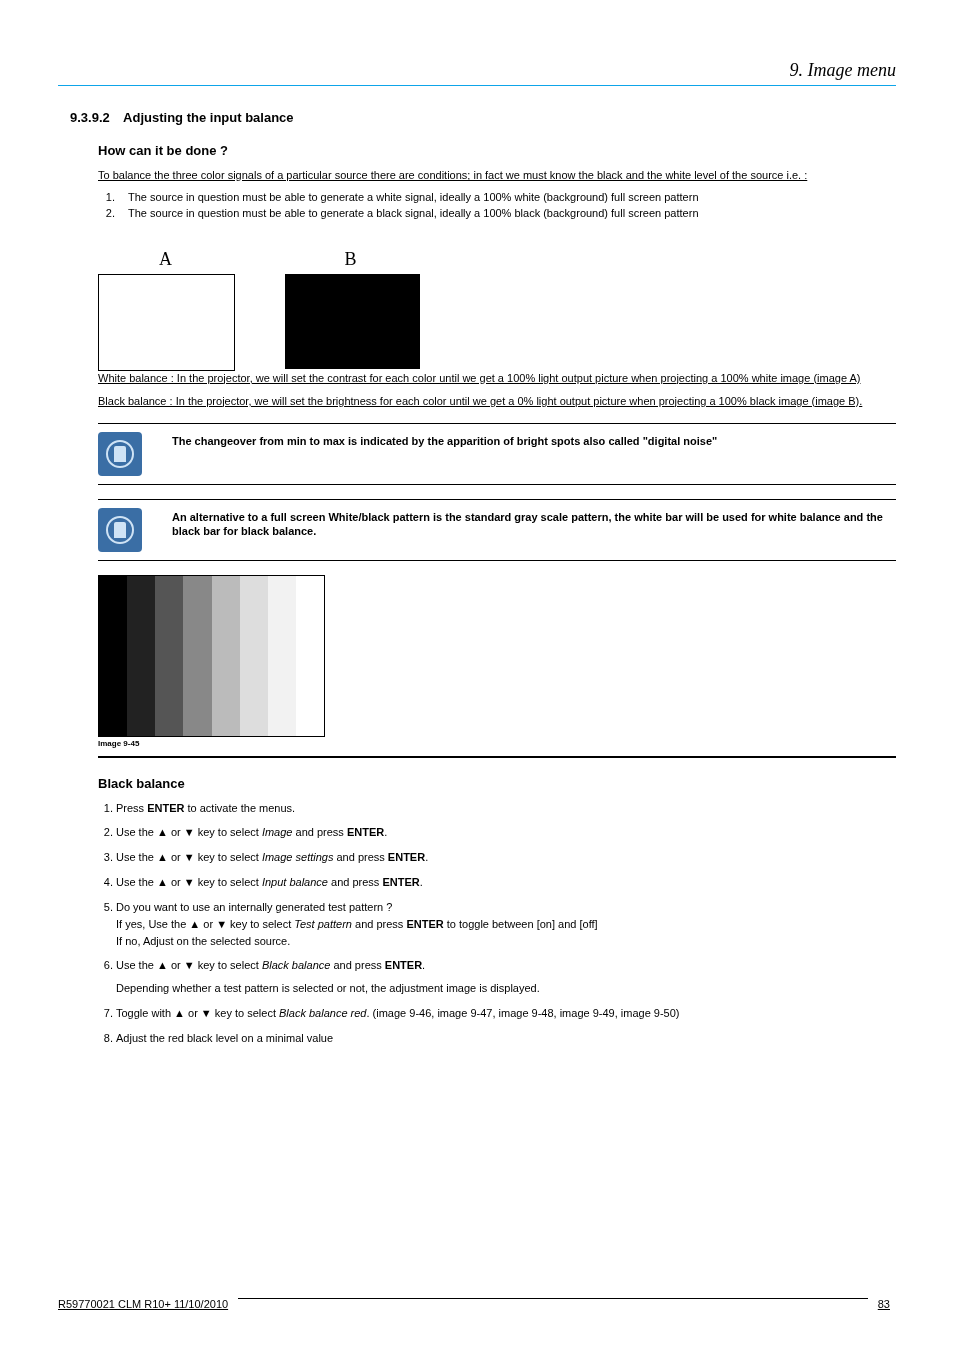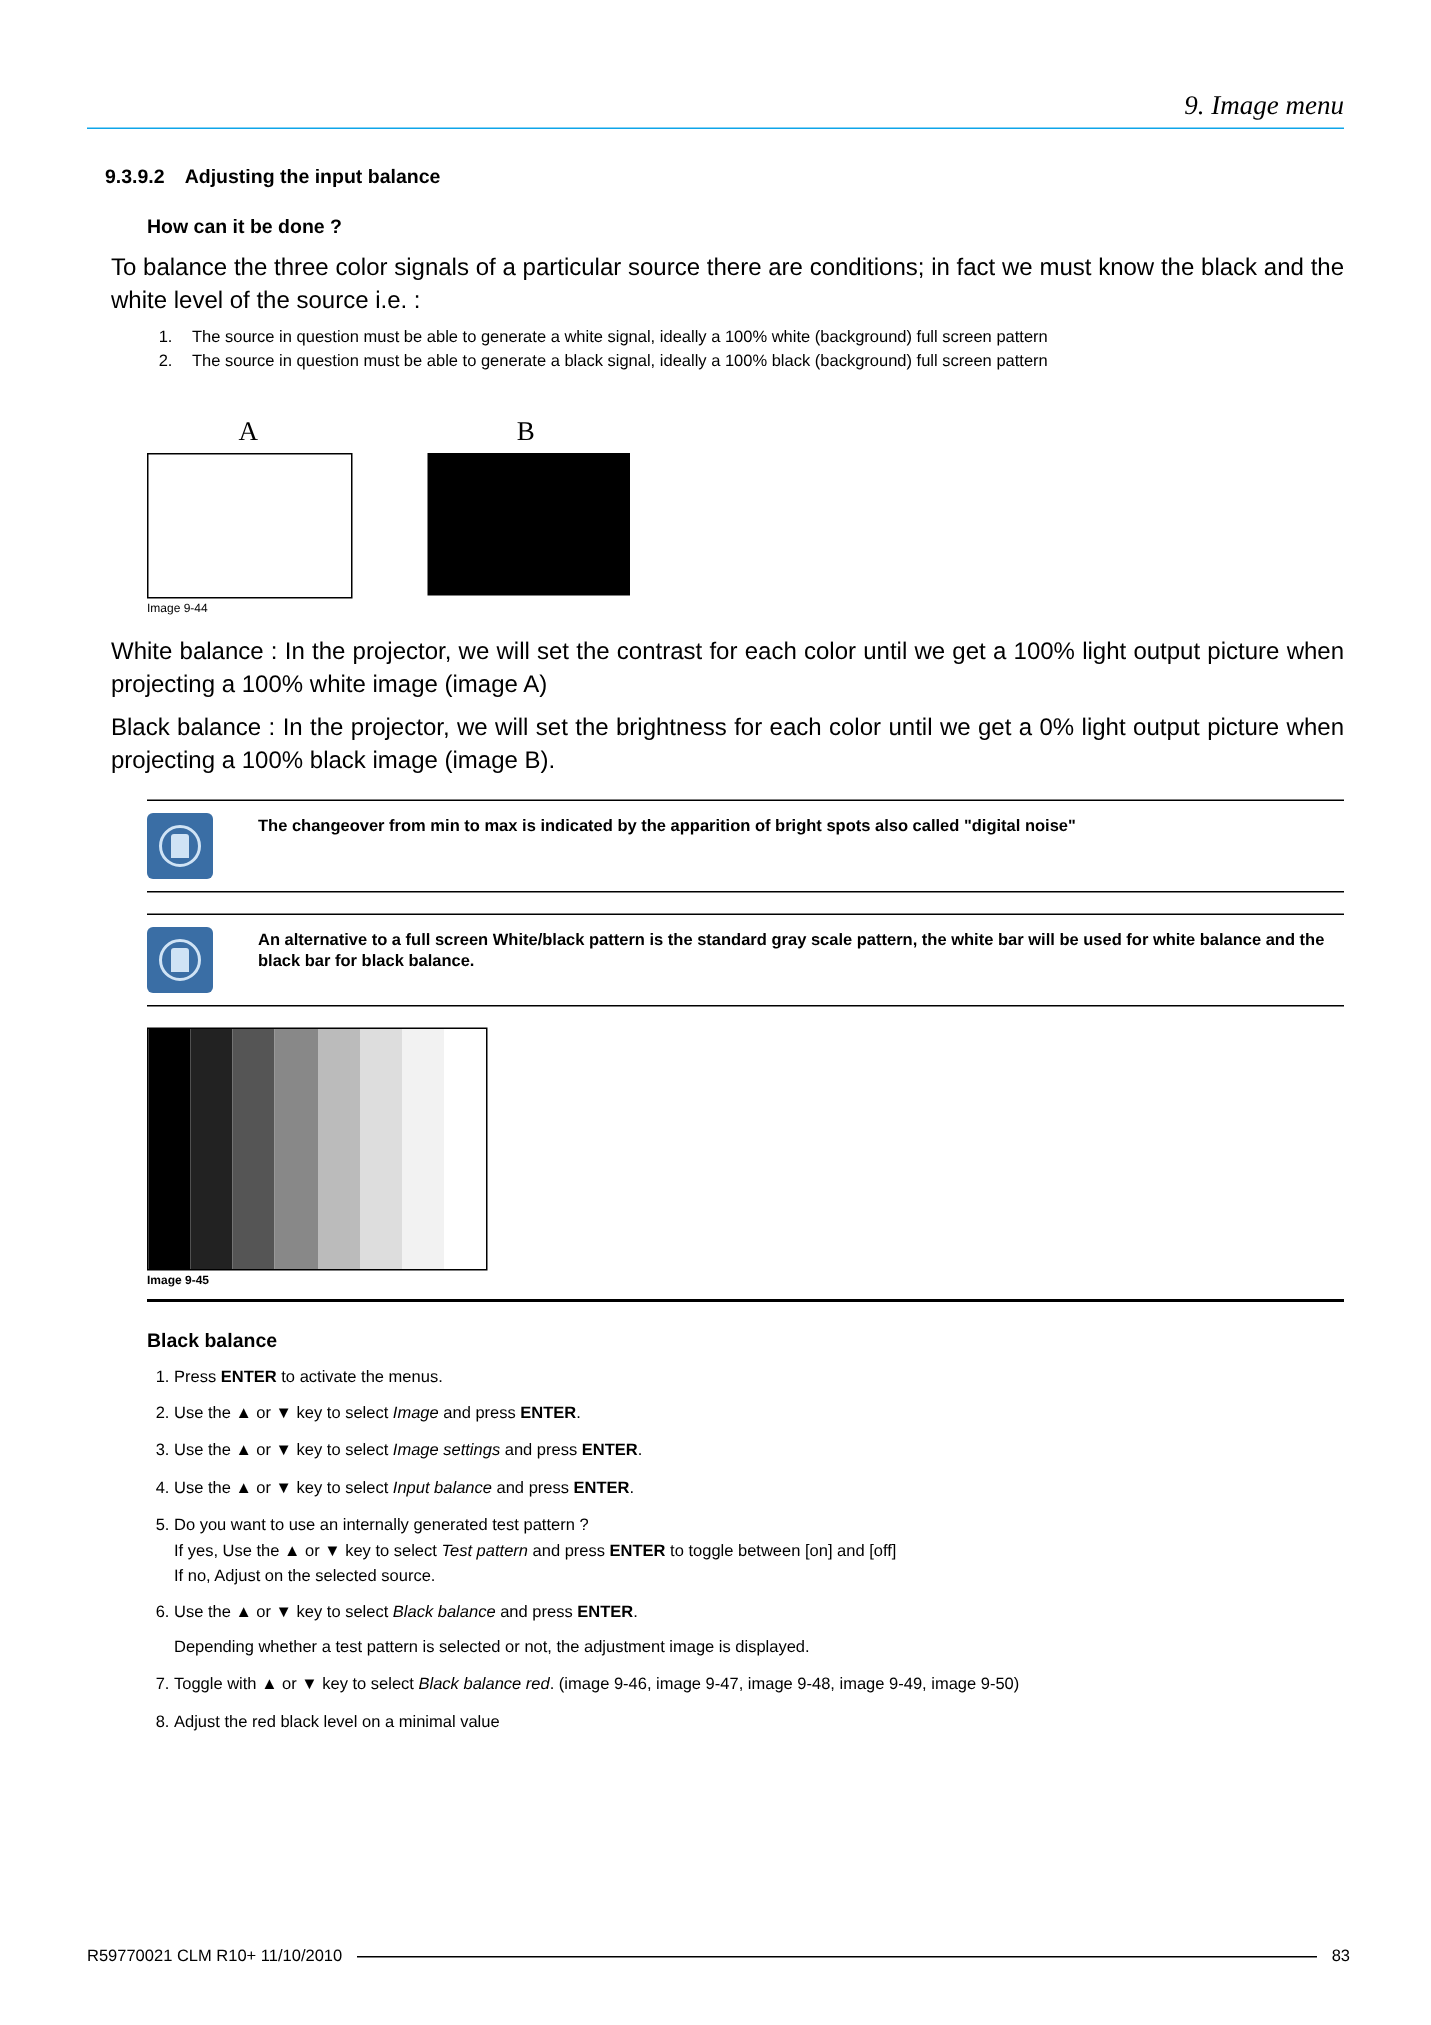--- a/index.html
+++ b/index.html
@@ -39,26 +39,27 @@
     margin-bottom: 18px;
     margin-left: 12px;
   }
   .subhead {
     font-weight: bold;
     font-size: 13px;
     margin-left: 40px;
     margin-bottom: 10px;
   }
   .body-text {
-    margin-left: 16px;
+    margin-left: 40px;
     margin-right: 0;
-    font-size: 16px;
+    font-size: 11px;
     line-height: 1.35;
     text-align: justify;
     margin-bottom: 8px;
+    text-decoration: underline;
   }
   ol.cond-list {
     margin: 6px 0 18px 40px;
     padding-left: 20px;
     font-size: 11px;
   }
   ol.cond-list li {
     padding-left: 10px;
     margin-bottom: 4px;
   }
@@ -181,24 +182,24 @@
     margin-top: 2px;
   }
   .step-extra {
     display: block;
     margin-top: 8px;
   }
   .footer {
     position: absolute;
     bottom: 40px;
     left: 58px;
-    right: 54px;
-    font-size: 11px;
-    display: flex;
-    align-items: center;
+    right: 64px;
+    font-size: 11px;
+    display: flex;
+    text-decoration: underline;
   }
   .footer-line {
     flex: 1;
     border-top: 1px solid #000;
     margin: 0 10px;
     height: 0;
   }
 </style>
 </head>
 <body>
@@ -221,21 +222,20 @@
   </ol>
 
   <div class="fig-row">
     <div class="fig-label">A</div>
     <div class="fig-label">B</div>
   </div>
   <div class="fig-row-imgs">
     <div class="white-box"></div>
     <div class="black-box"></div>
   </div>
-  <div class="img-caption">Image 9-44</div>
 
   <div class="body-text">White balance : In the projector, we will set the contrast for each color until we get a 100% light output picture when projecting a 100% white image (image A)</div>
   <div class="body-text">Black balance : In the projector, we will set the brightness for each color until we get a 0% light output picture when projecting a 100% black image (image B).</div>
 
   <div class="note-block">
     <div class="note-icon"></div>
     <div class="note-text">The changeover from min to max is indicated by the apparition of bright spots also called "digital noise"</div>
   </div>
 
   <div class="note-block">

